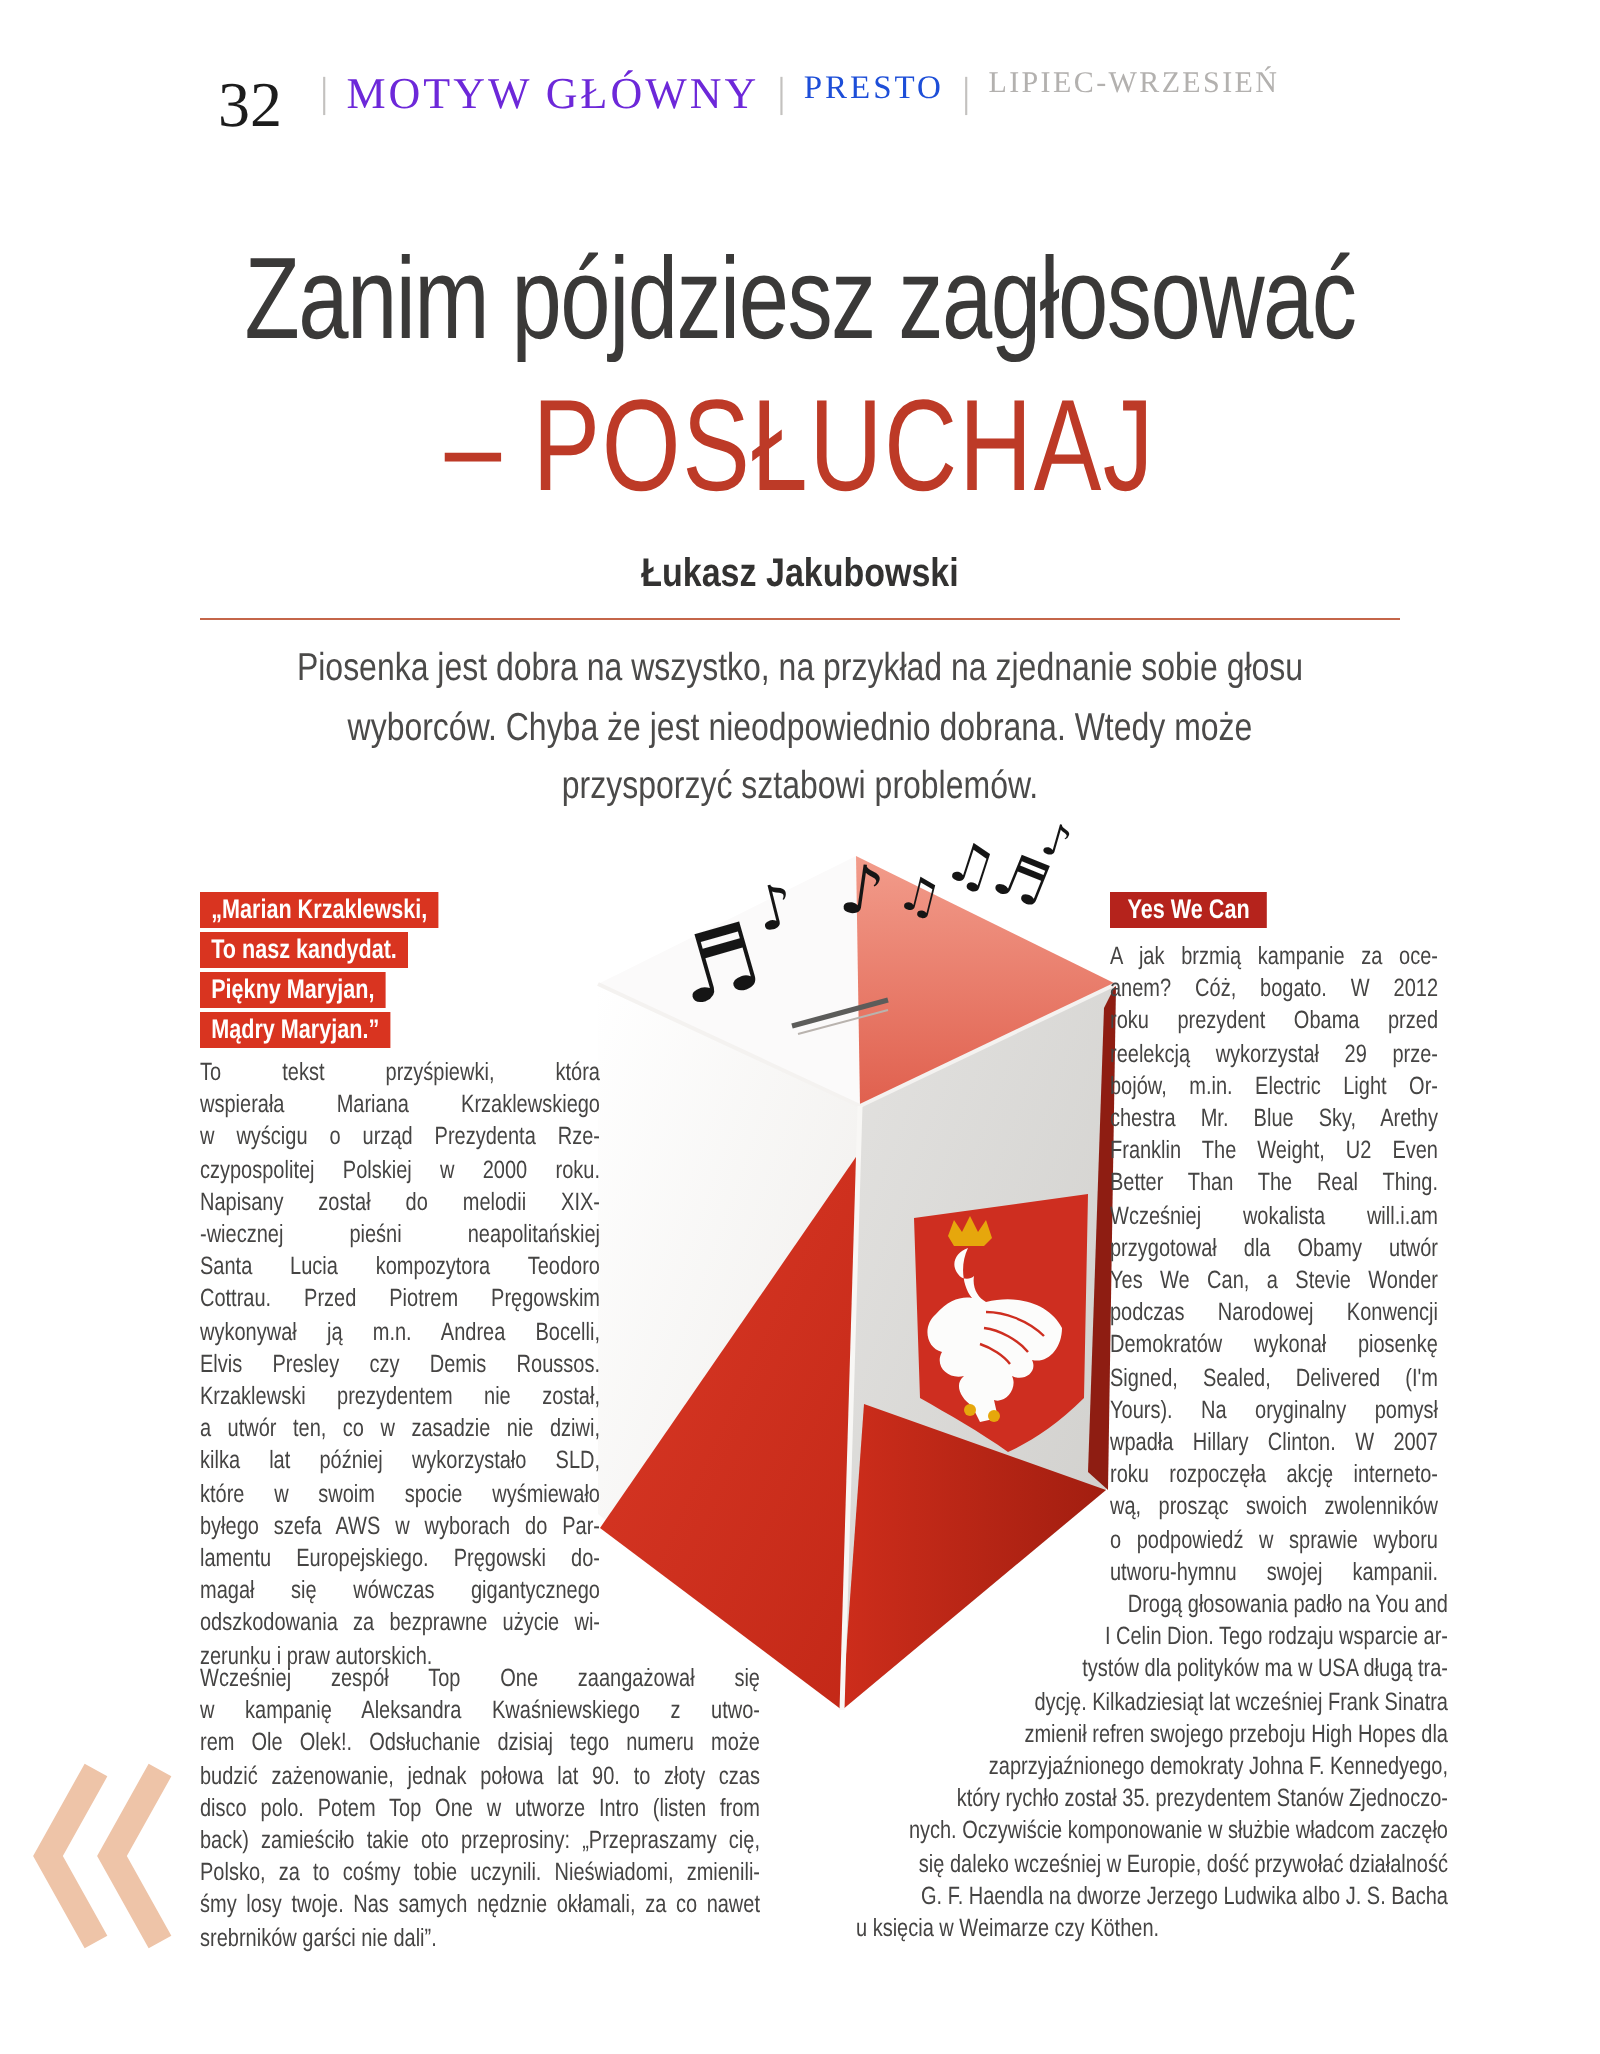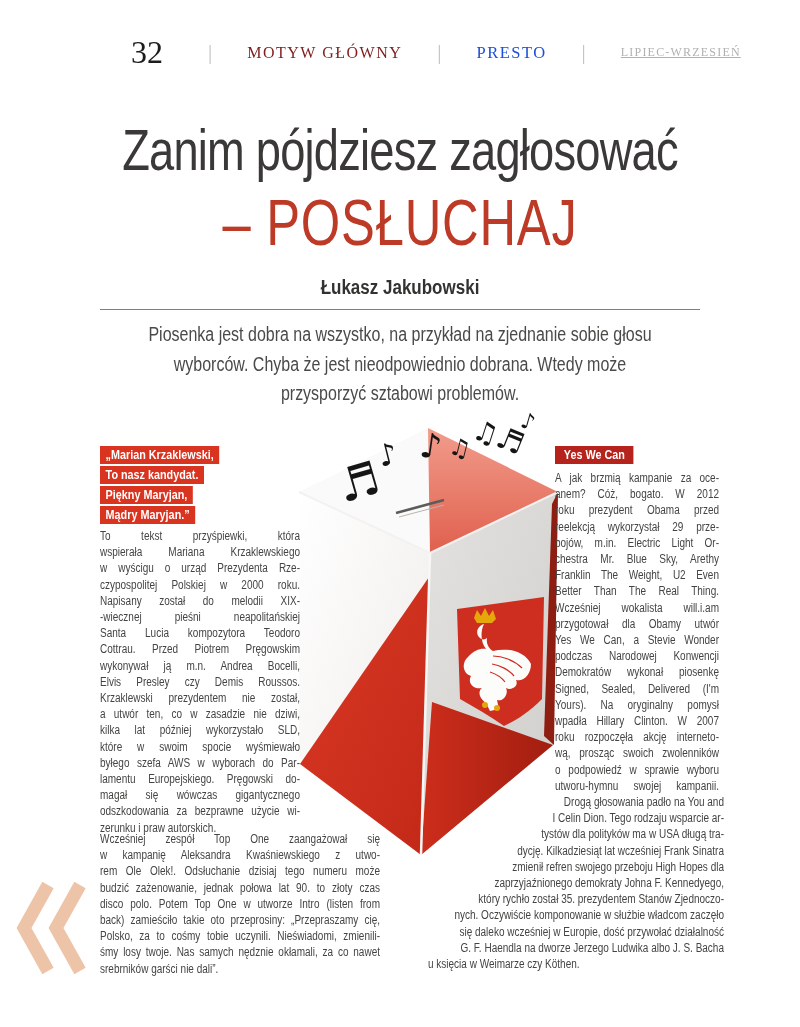--- a/index.html
+++ b/index.html
@@ -1,26 +1,26 @@
 <!DOCTYPE html>
 <html lang="pl"><head>
 <meta charset="utf-8">
 <style>
   html,body{margin:0;padding:0;background:#fff;}
   .page{position:relative;width:800px;height:1027px;background:#ffffff;overflow:hidden;
         font-family:"Liberation Sans",sans-serif;}
 
   
-  .pgheader{position:absolute;left:131px;top:34px;display:flex;align-items:center;
-            font-family:"Liberation Serif",serif;white-space:nowrap;gap:26px;}
+  .pgheader{position:absolute;left:109px;top:34px;display:flex;align-items:flex-start;
+            font-family:"Liberation Serif",serif;white-space:nowrap;}
   .pgnum{font-size:32px;color:#1c1c1c;margin-right:10px;}
   .sep{font-size:21px;color:#c3c1bf;margin:0 9px;font-weight:400;}
-  .sec{font-size:16px;letter-spacing:1.5px;color:#7f1d1d;}
+  .sec{font-size:22px;letter-spacing:1.5px;color:#6d28d9;}
   .mag{font-size:16.5px;letter-spacing:1.5px;color:#1d4ed8;}
-  .issue{font-size:12px;letter-spacing:1.2px;color:#b3b1af;text-decoration:underline;}
+  .issue{font-size:15px;letter-spacing:1.2px;color:#b3b1af;}
 
   
   .title1{position:absolute;left:0;top:116px;width:800px;text-align:center;
           font-size:58px;color:#3a3938;transform:scaleX(.78);letter-spacing:-1px;}
   .title2{position:absolute;left:0;top:185px;width:800px;text-align:center;
           font-size:65px;color:#bd3a27;transform:scaleX(.78);letter-spacing:1px;}
   .byline{position:absolute;left:0;top:276px;width:800px;text-align:center;
           font-size:20px;font-weight:bold;color:#333231;transform:scaleX(.85);}
   .rule{position:absolute;left:100px;top:309px;width:600px;height:1px;background:#c4664a;}
   .lead{position:absolute;left:0;top:320px;width:800px;text-align:center;

